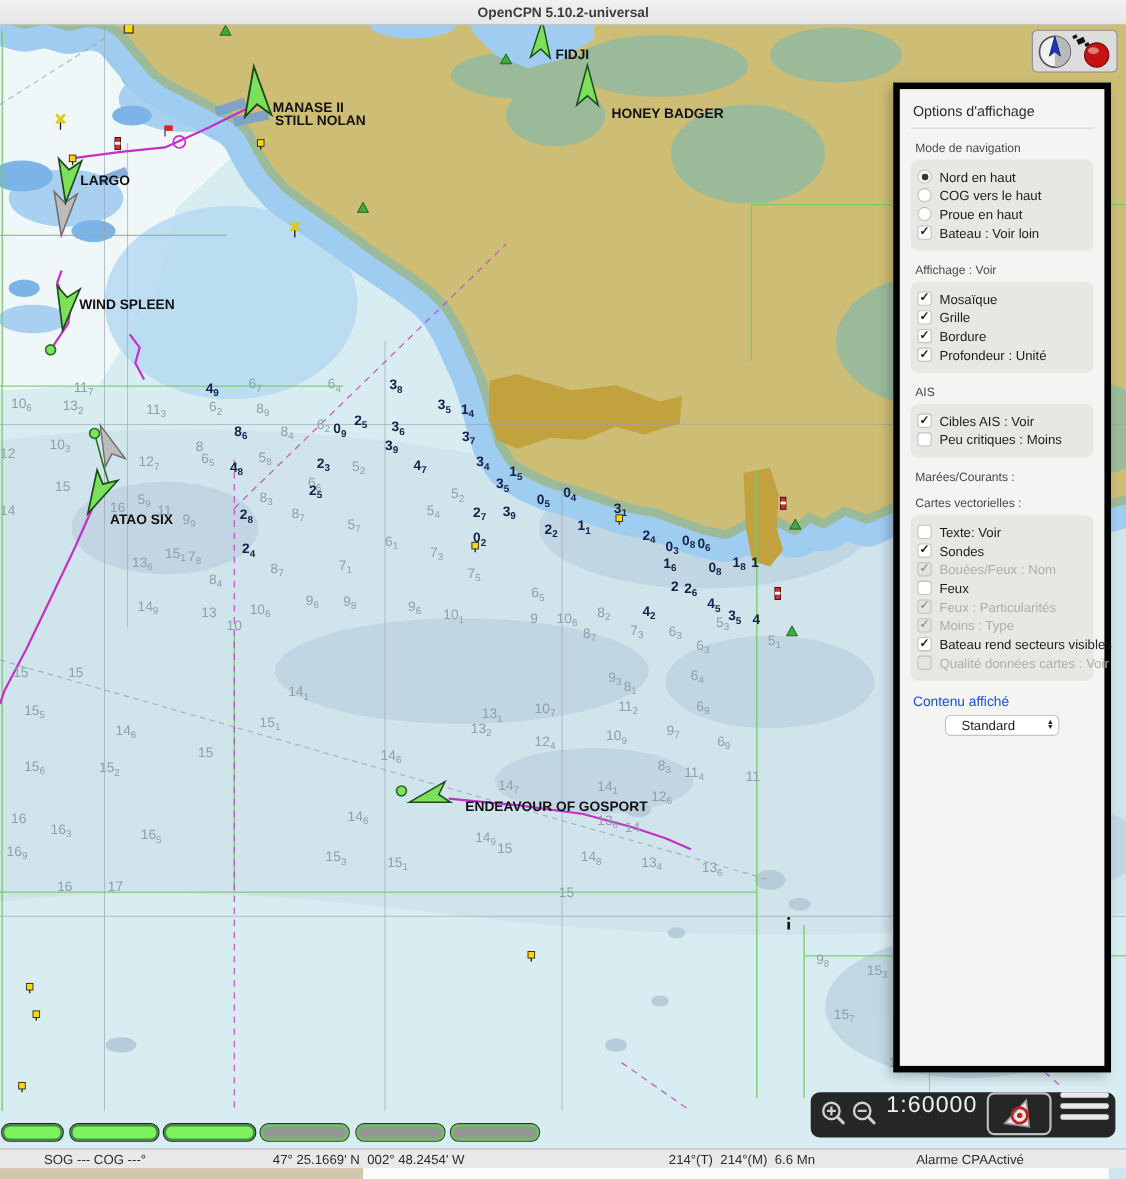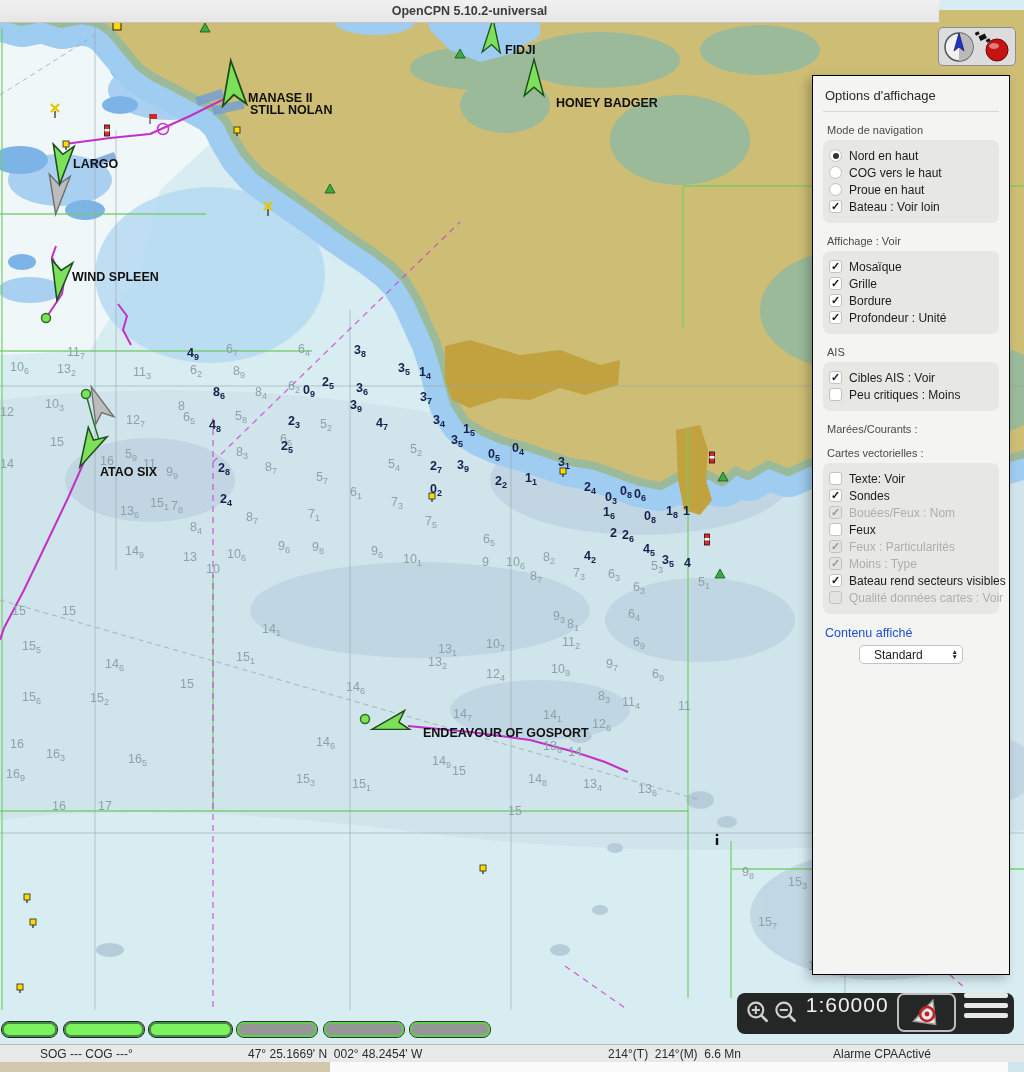--- a/index.html
+++ b/index.html
@@ -1,37 +1,37 @@
 <!DOCTYPE html>
 <html><head>
 <meta charset="utf-8">
 <style>
   html,body{margin:0;padding:0;background:#dfe3e6;}
   #app{position:relative;width:1024px;height:1072px;overflow:hidden;
        font-family:"Liberation Sans",sans-serif;background:#d8edf2;}
   
-  #titlebar{position:absolute;left:0;top:0;width:939px;height:22px;
+  #titlebar{position:absolute;left:0;top:0;width:1024px;height:22px;
     background:linear-gradient(#f1f1f1,#e6e6e6);border-bottom:1px solid #c3c3c3;
     display:flex;align-items:center;justify-content:center;
     font-size:12.5px;font-weight:bold;color:#3d3d3d;z-index:40;}
   
   #mapwrap{position:absolute;left:0;top:10px;width:1024px;height:1022px;z-index:1;}
   svg text{font-family:"Liberation Sans",sans-serif;}
   .lonlabel{fill:#8f989b;font-size:10px;}
   .snd{fill:#16204a;font-size:12.5px;font-weight:600;}
   .sndg{fill:#8da1a8;font-size:12.5px;font-weight:400;}
   .sub{font-size:9px;}
   .boatlabel{fill:#101010;font-size:12.5px;font-weight:600;}
   
   #compassbox{position:absolute;left:938px;top:27px;width:76px;height:37px;
     background:#dcdcdc;border:1px solid #8c8c8c;border-radius:5px;z-index:30;
     display:flex;align-items:center;justify-content:space-around;}
   
   #panel{position:absolute;left:812px;top:75px;width:198px;height:900px;
-    background:#f4f4f2;border:1px solid #000000;box-shadow:-4px 4px 10px rgba(0,0,0,.25);
+    background:#f4f4f2;border:6px solid #000000;box-shadow:-4px 4px 10px rgba(0,0,0,.25);
     z-index:25;box-sizing:border-box;padding:10px 10px 12px 10px;font-size:12px;color:#1c1c1c;}
   #panel-title{font-size:13px;color:#2a2a2a;padding:2px 2px 8px 2px;border-bottom:1px solid #d8d8d4;}
   .sec-label{font-size:11px;color:#4a4a4a;margin:12px 4px 4px 4px;}
   .sec-box{background:#e7e7e4;border-radius:7px;padding:6px 6px;}
   .opt-row{display:flex;align-items:flex-start;height:14px;margin:3px 0;}
   .ctl{width:13px;height:13px;box-sizing:border-box;margin-right:7px;flex:0 0 13px;
        display:flex;align-items:center;justify-content:center;}
   .ctl.check{background:#fff;border:1px solid #c2c2c0;border-radius:3px;
        font-size:11px;line-height:11px;color:#1a1a1a;font-weight:bold;}
   .ctl.radio{background:#fff;border:1px solid #c2c2c0;border-radius:50%;}

